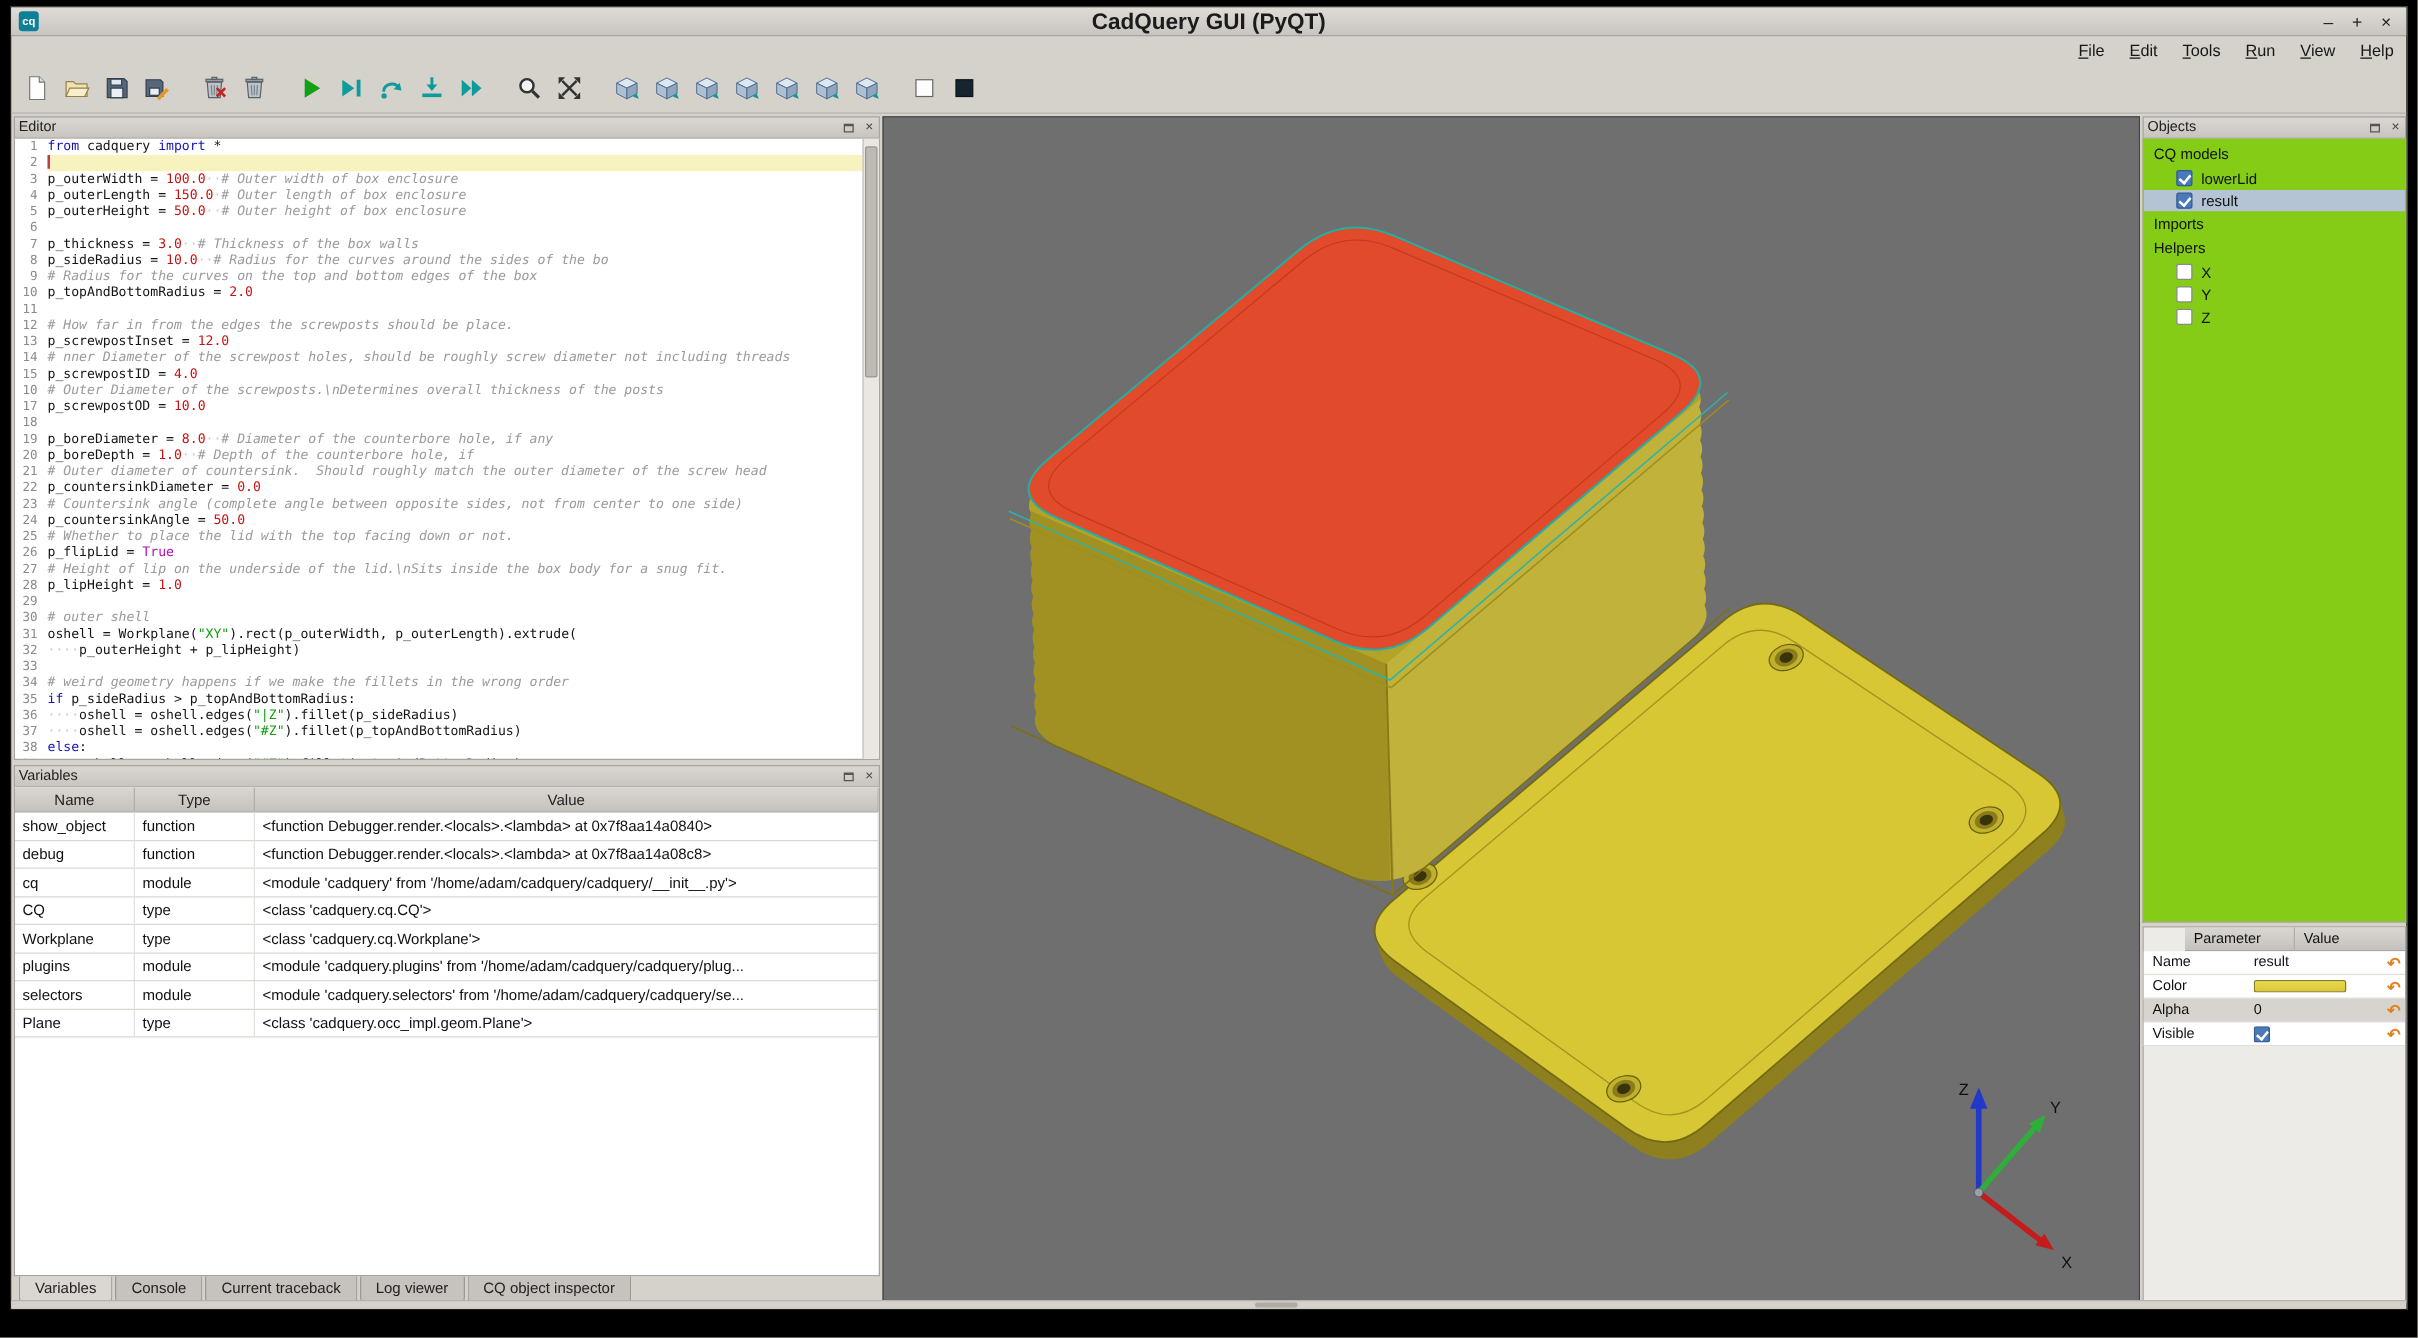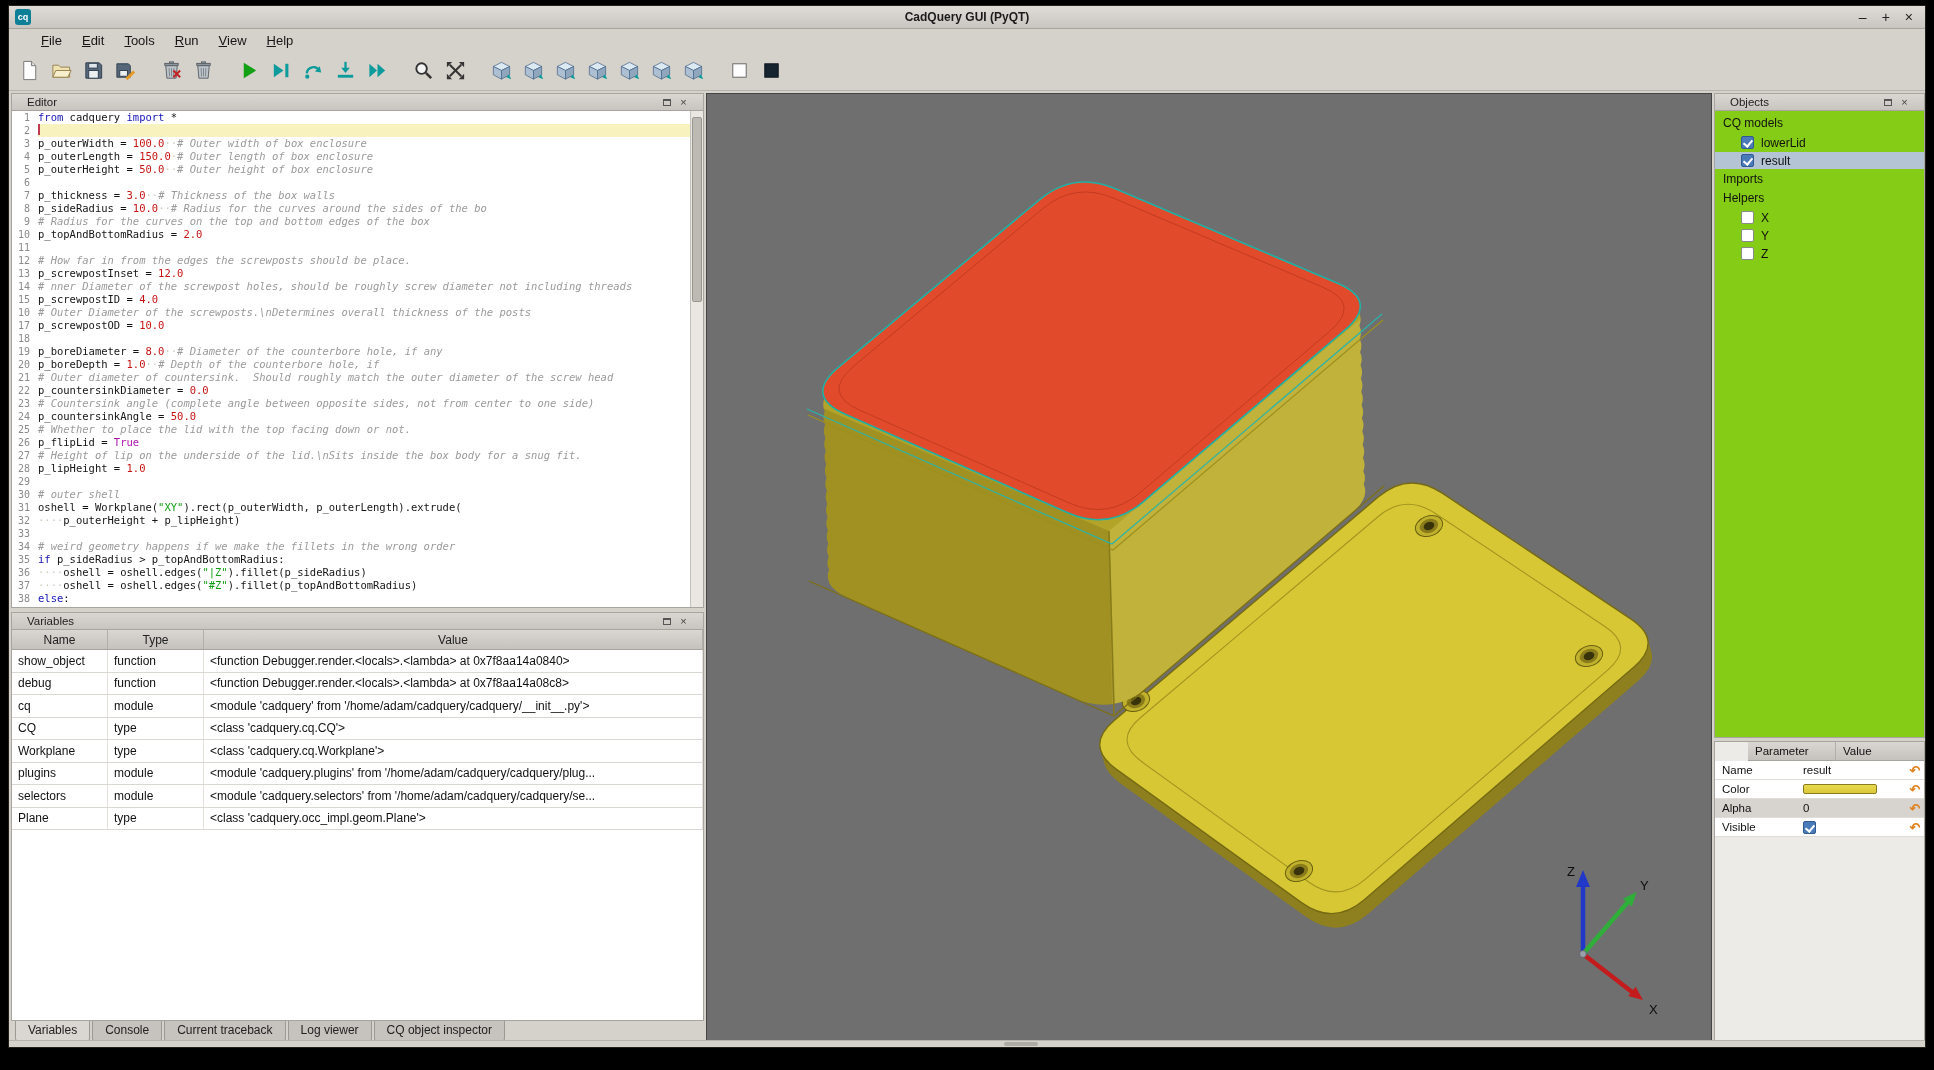--- a/index.html
+++ b/index.html
@@ -9,45 +9,45 @@
   #window { position:absolute; left:8px; top:5px; width:1918px; height:1043px;
             background:#d5d1cb; border:1px solid #23201c; }
 
   
   #titlebar { height:23px; display:flex; align-items:center; position:relative;
               background:linear-gradient(#dfdbd6,#c9c5c0); border-bottom:1px solid #a8a4a0; }
   .logo { width:16px; height:16px; margin-left:6px; background:#0d7f96; color:#fff;
           font-size:9px; font-weight:bold; border-radius:3px; display:flex;
           align-items:center; justify-content:center; z-index:1; }
   .titletext { position:absolute; left:0; right:0; text-align:center; font-weight:bold;
-               font-size:12px; color:#1b1b1b; }
+               font-size:18px; color:#1b1b1b; }
   .win-controls { margin-left:auto; display:flex; gap:15px; padding-right:12px; z-index:1;
                   font-size:14px; color:#222; line-height:1; }
   .win-controls span { cursor:default; }
 
   
   #menubar { height:22px; display:flex; align-items:center; padding-left:22px;
-             font-size:13px; color:#161616; }
+             font-size:13px; color:#161616;justify-content:flex-end; }
   .menu-item { display:inline-block; padding:2px 10px; }
   .menu-item::first-letter { text-decoration:underline; }
 
   
   #toolbar { height:40px; display:flex; align-items:center; padding-left:6px;
              border-bottom:1px solid #b7b3ae; }
   .tb-group { display:flex; margin-right:14px; }
   .tb-btn { width:29px; height:29px; padding:2px; background:none; border:1px solid transparent;
             border-radius:3px; margin-right:3px; }
   .tb-btn svg { width:23px; height:23px; display:block; }
 
   
   #dock { position:absolute; top:87px; left:0; right:0; bottom:7px; }
 
   .panel-header { height:18px; background:linear-gradient(#dad6d1,#c8c4bf);
                   border:1px solid #a8a4a0; display:flex; align-items:center;
-                  font-size:11.5px; color:#222; padding:0 12px; flex:none; }
+                  font-size:11.5px; color:#222; padding:0 0; flex:none; }
   .ph-title { flex:1; padding-left:3px; }
   .ph-btn { width:15px; height:14px; display:flex; align-items:center; justify-content:center;
             font-size:11px; color:#444; margin-left:2px; }
   .float-glyph { width:8px; height:7px; border:1px solid #555; border-top:2px solid #555; display:block; }
 
   
   #editor { position:absolute; left:2px; top:0; width:693px; height:515px;
             display:flex; flex-direction:column; }
   .code-area { flex:1; background:#fff; border:1px solid #a8a4a0; border-top:none;
                overflow:hidden; position:relative;

